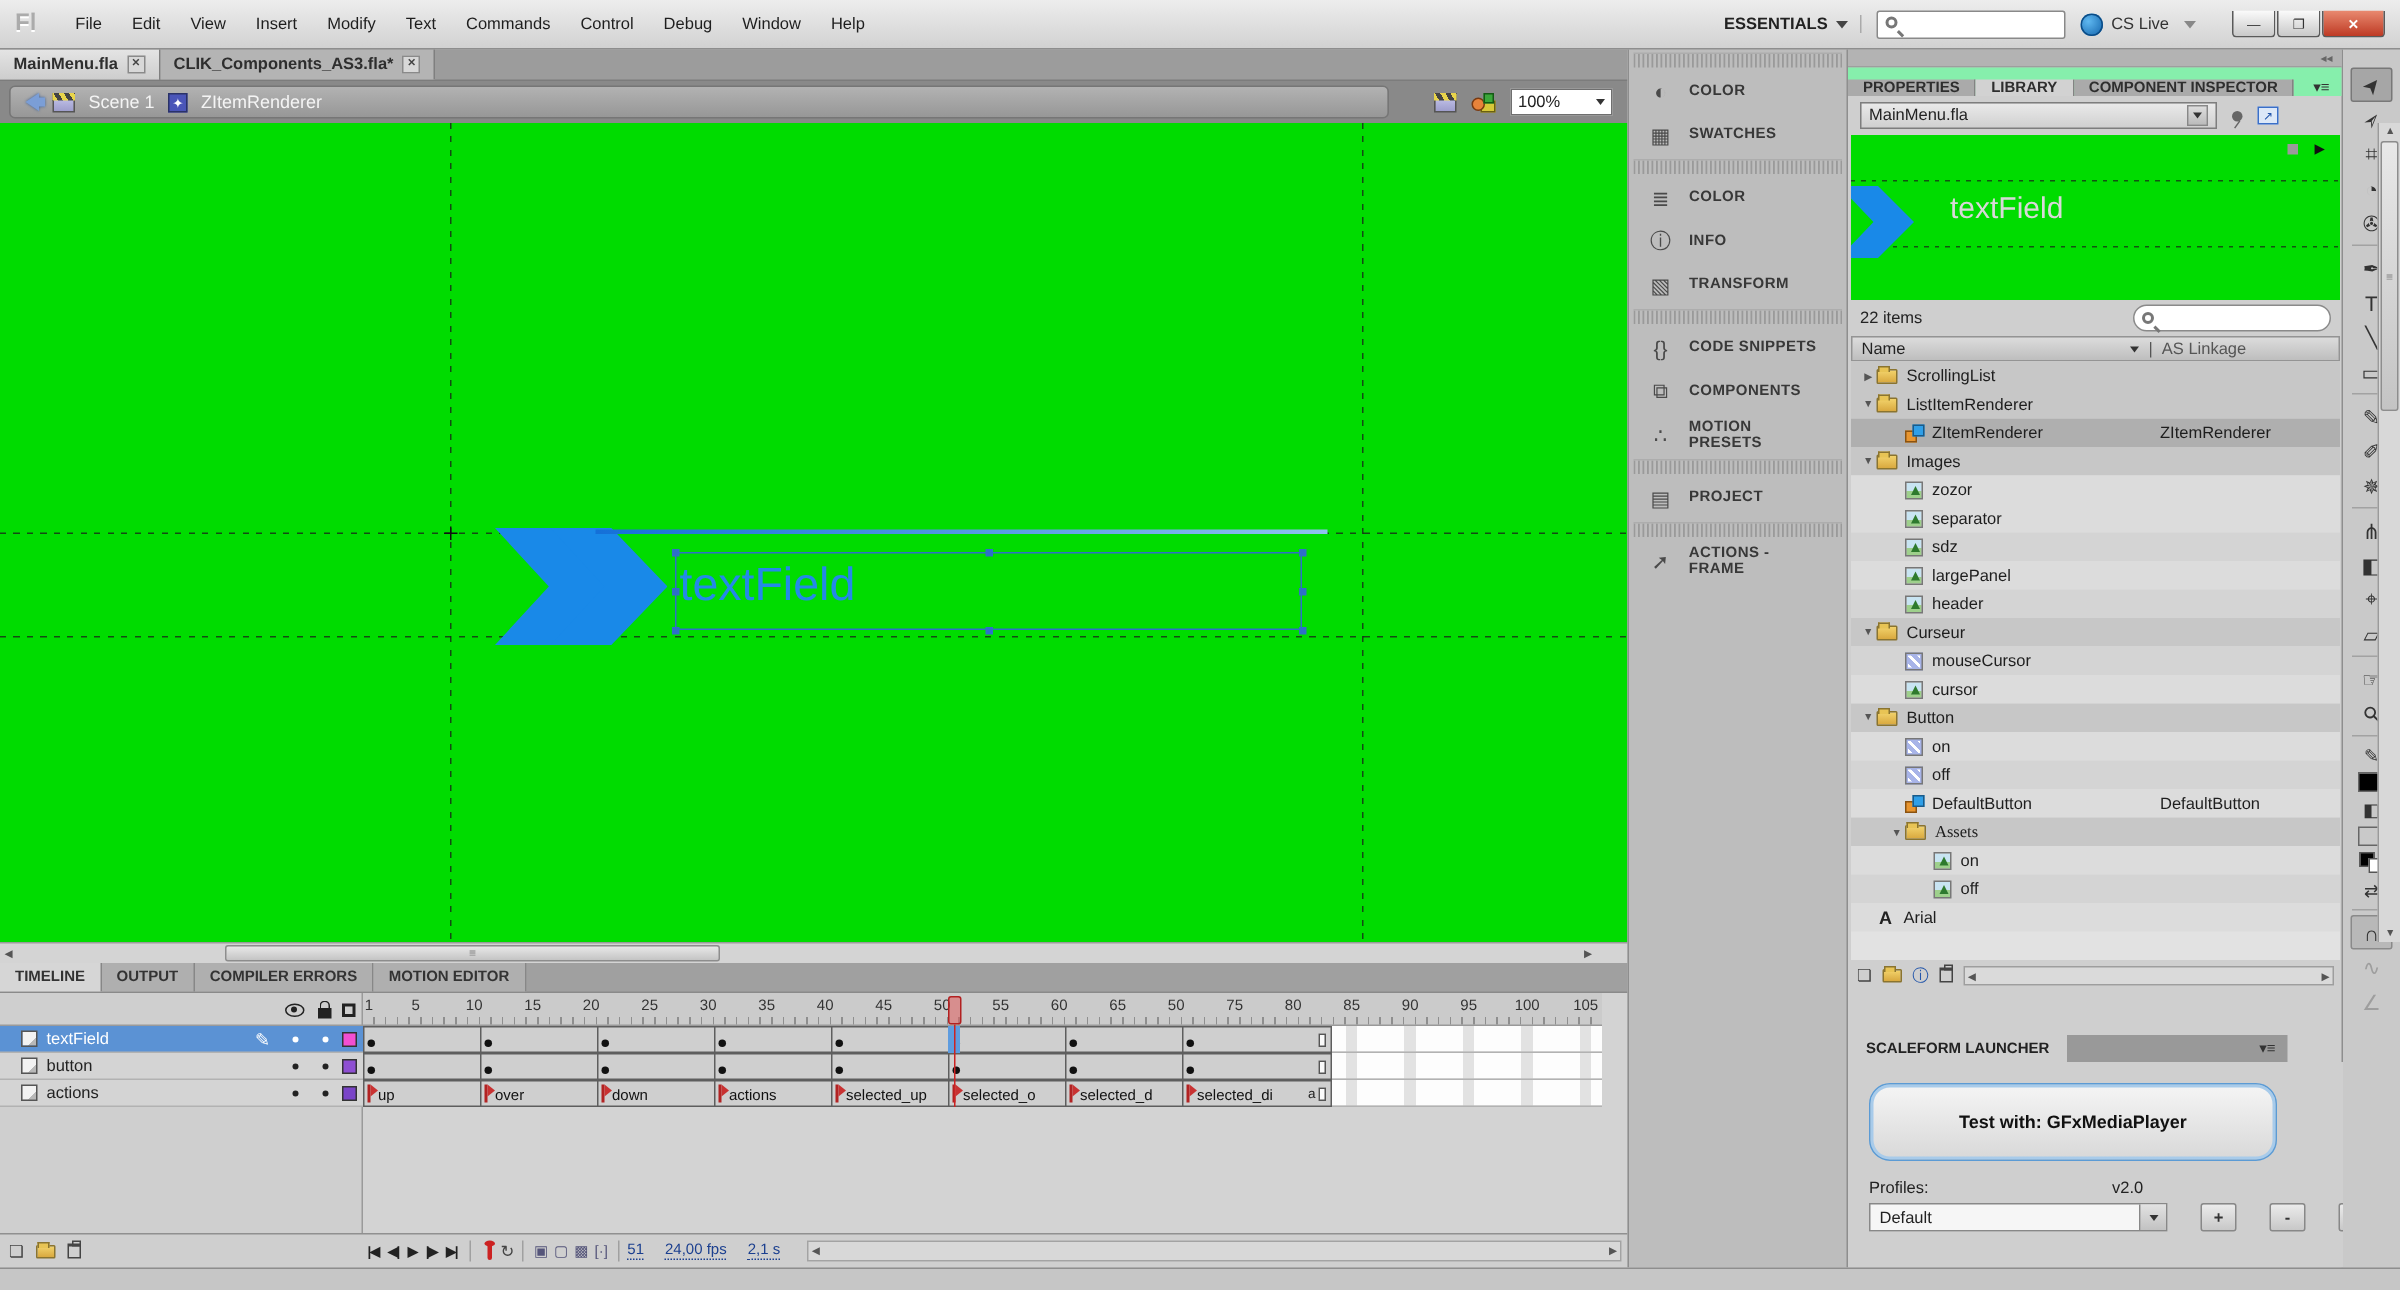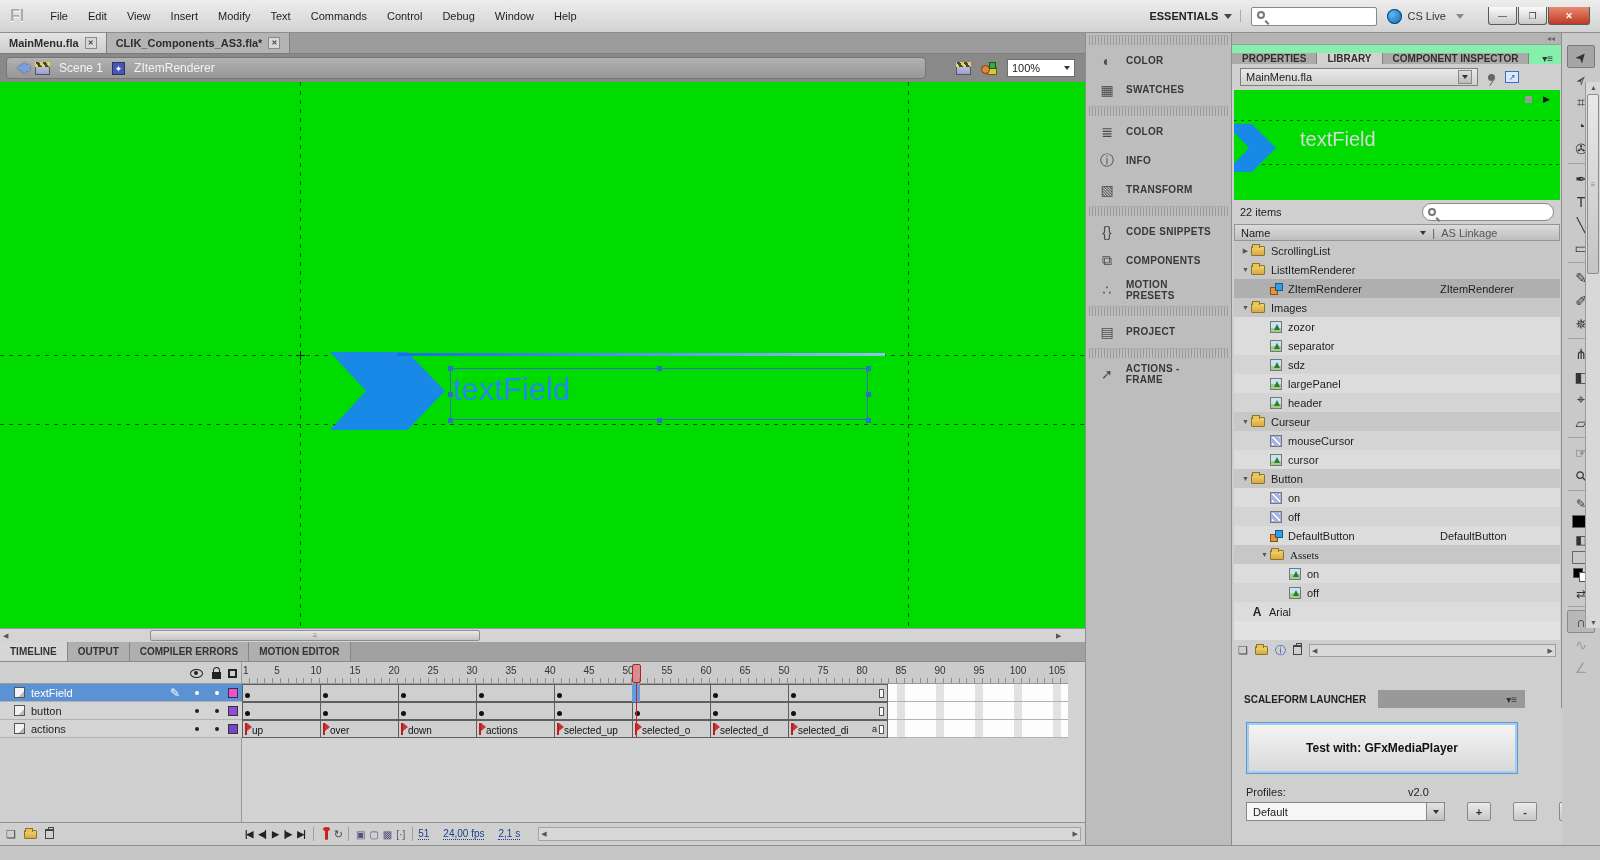--- a/index.html
+++ b/index.html
@@ -158,21 +158,21 @@
 .i-comp::before{content:"";position:absolute;left:0;top:4px;width:6px;height:6px;background:#E8952F;border:1px solid #8A5210}
 .i-comp::after{content:"";position:absolute;left:5px;top:0;width:6px;height:6px;background:#2F9FE8;border:1px solid #1A5A88}
 .i-font{width:12px;font-weight:bold;font-size:12px;color:#222;text-align:center;flex:none}
 #lib-bottombar{position:absolute;left:0;top:576px;width:330px;height:20px;display:flex;align-items:center;gap:7px;padding:0 6px}
 #lib-hscroll{position:relative;flex:1;height:13px;background:#DADADA;border:1px solid #9E9E9E}
 
 
 #sf-tabbar{position:absolute;left:0;top:657px;width:293px;height:18px;background:#999;display:flex}
 #sf-tab{background:#CFCFCF;font-weight:bold;font-size:10px;color:#222;display:flex;align-items:center;padding:0 12px}
 #sf-panel{position:absolute;left:0;top:675px;width:330px;height:137px;background:#CFCFCF}
-#sf-test-btn{position:absolute;left:14px;top:14px;width:272px;height:52px;border:1px solid #5B9BD5;box-shadow:0 0 0 2px #A8CBEA inset;border-radius:0;background:linear-gradient(#F5F5F5,#D8D8D8);display:flex;align-items:center;justify-content:center;font-weight:bold;font-size:12px;color:#111}
+#sf-test-btn{position:absolute;left:14px;top:14px;width:272px;height:52px;border:1px solid #5B9BD5;box-shadow:0 0 0 2px #A8CBEA inset;border-radius:14px;background:linear-gradient(#F5F5F5,#D8D8D8);display:flex;align-items:center;justify-content:center;font-weight:bold;font-size:12px;color:#111}
 #sf-profiles-row{position:absolute;left:14px;top:78px;width:300px;display:flex}
 #sf-version{position:absolute;left:162px;top:0}
 #sf-controls{position:absolute;left:14px;top:94px;height:20px;display:flex;gap:22px}
 #sf-profile-select{width:199px;height:19px;background:#F6F6F6;border:1px solid #888;display:flex;align-items:center;justify-content:space-between;padding-left:6px}
 #sf-profile-select .ddbtn{width:18px;height:17px;background:linear-gradient(#E2E2E2,#C2C2C2);border-left:1px solid #888;display:flex;align-items:center;justify-content:center}
 .sf-btn{width:24px;height:19px;background:linear-gradient(#EBEBEB,#C8C8C8);border:1px solid #888;border-radius:2px;display:flex;align-items:center;justify-content:center;font-weight:bold;color:#333}
 
 
 #tools{position:absolute;left:1562px;top:33px;width:38px;height:812px;background:#C9C9C9;display:flex;flex-direction:column;align-items:center;padding-top:12px}
 .tool{width:28px;height:23px;display:flex;align-items:center;justify-content:center;font-size:14px;color:#333;flex:none}

